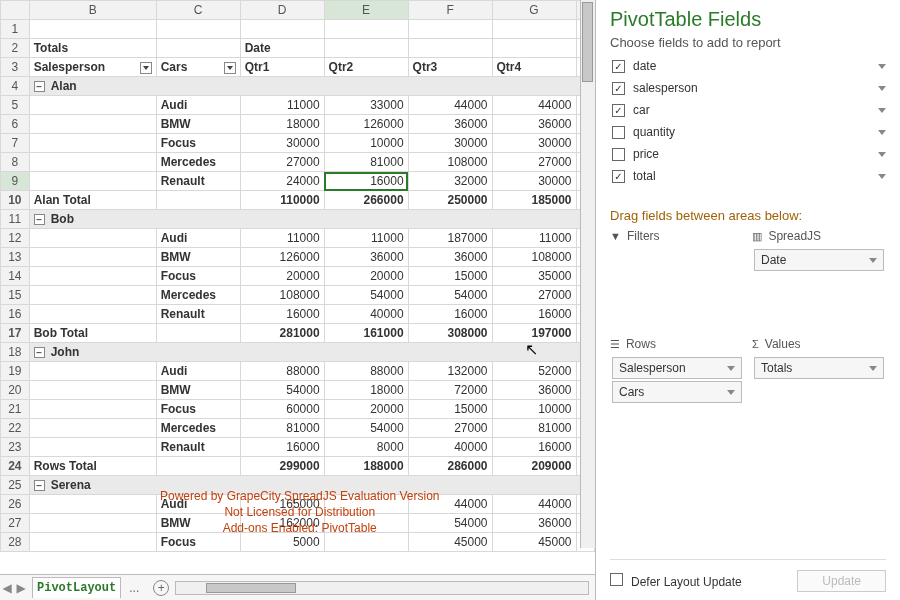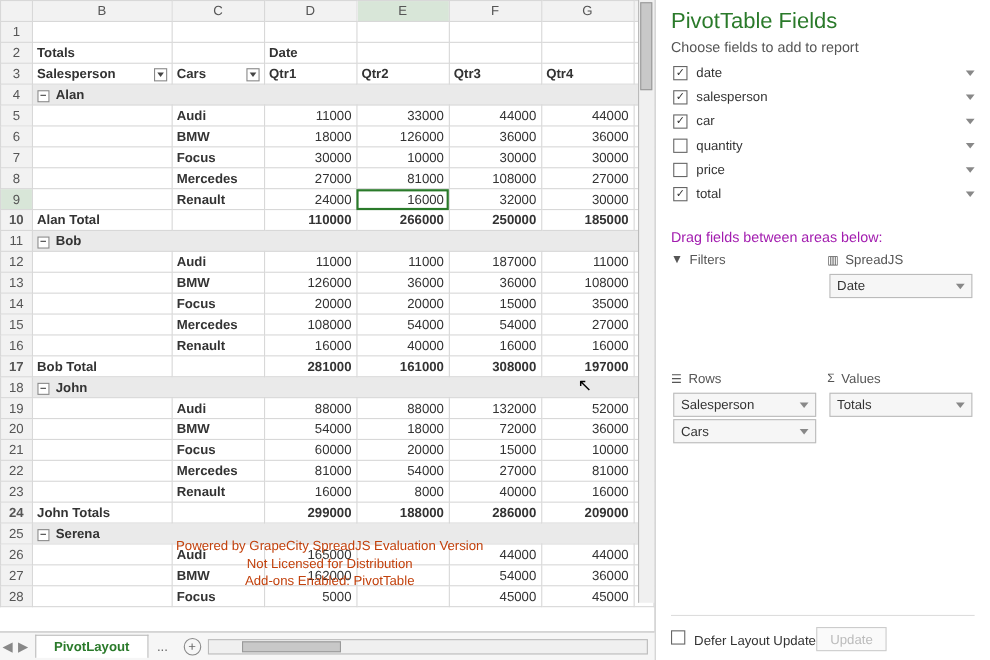--- a/index.html
+++ b/index.html
@@ -111,27 +111,28 @@
   .tabbar {
     height: 26px;
     border-top: 1px solid #bbb;
     display: flex;
     align-items: center;
     background: #f6f6f6;
     font-size: 12px;
   }
   .tabnav { width: 14px; text-align: center; color: #888; cursor: pointer; }
   .tab {
-    padding: 3px 16px;
+    padding: 3px 4px;
     border: 1px solid #bbb;
     border-bottom: none;
     background: #fff;
     margin-left: 4px;
     font-weight: 600;
     color: #2a7a2a;
+    font-family: Liberation Mono, monospace;
   }
   .tabmore { padding: 3px 8px; color: #666; }
   .addsheet {
     width: 16px; height: 16px;
     border: 1px solid #888;
     border-radius: 50%;
     text-align: center;
     line-height: 14px;
     margin-left: 6px;
     color: #666;
@@ -214,21 +215,21 @@
   .fielditem .caret {
     position: absolute;
     right: 0;
     width: 0; height: 0;
     border-left: 4px solid transparent;
     border-right: 4px solid transparent;
     border-top: 5px solid #888;
   }
   .draghint {
     font-size: 13px;
-    color: #a21caf;
+    color: #a16207;
     margin: 10px 0 6px;
   }
   .areas {
     display: grid;
     grid-template-columns: 1fr 1fr;
     grid-template-rows: 100px 100px;
     gap: 8px;
   }
   .area {
     border: 0;
@@ -266,29 +267,30 @@
     border-left: 4px solid transparent;
     border-right: 4px solid transparent;
     border-top: 5px solid #888;
   }
   .deferrow {
     margin-top: auto;
     padding-top: 10px;
     border-top: 1px solid #ddd;
     display: flex;
     align-items: center;
+    justify-content: space-between;
   }
   .deferrow .cb {
     width: 13px; height: 13px;
     border: 1px solid #666;
     margin-right: 8px;
     display: inline-block;
   }
   .updatebtn {
-    padding: 3px 12px;
+    padding: 3px 24px;
     border: 1px solid #ccc;
     color: #bbb;
     background: #fafafa;
     font-size: 12px;
   }
   .ico { font-size: 11px; }
 </style>
 </head>
 <body>
 
@@ -523,21 +525,21 @@
             <td class="cell"></td>
             <td class="cell left bold">Renault</td>
             <td class="cell">16000</td>
             <td class="cell">8000</td>
             <td class="cell">40000</td>
             <td class="cell">16000</td>
             <td class="cell"></td>
           </tr>
           <tr class="totalrow">
             <td class="rowhdr">24</td>
-            <td class="cell left bold">John Totals</td>
+            <td class="cell left bold">Rows Total</td>
             <td class="cell"></td>
             <td class="cell bold">299000</td>
             <td class="cell bold">188000</td>
             <td class="cell bold">286000</td>
             <td class="cell bold">209000</td>
             <td class="cell"></td>
           </tr>
           <tr class="grouprow">
             <td class="rowhdr">25</td>
             <td class="cell left" colspan="7"><span class="expander">−</span>Serena</td>

